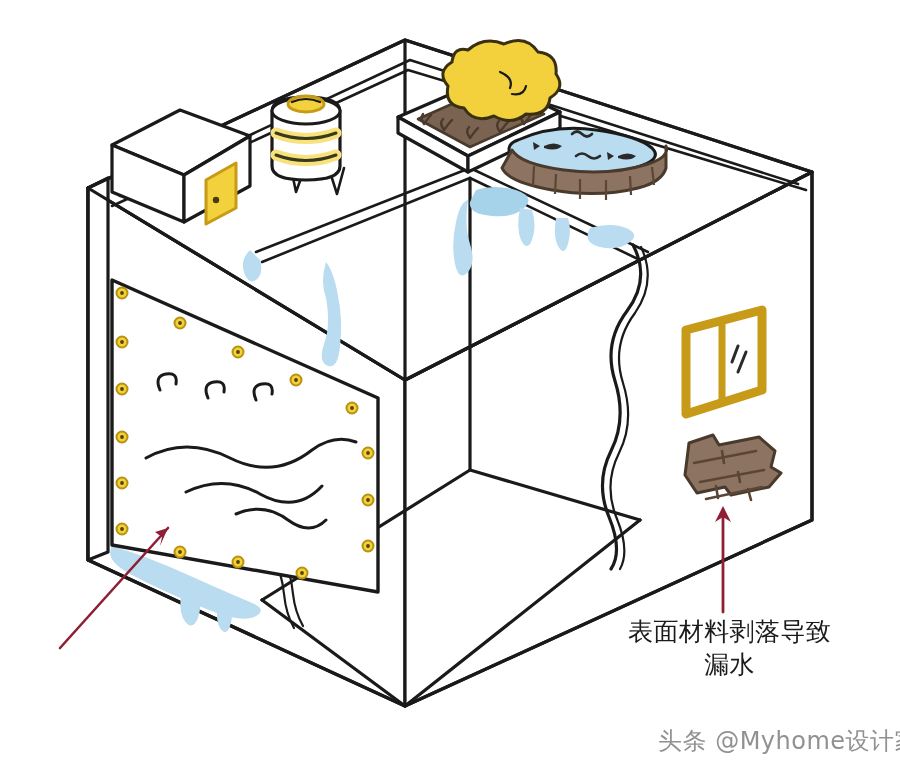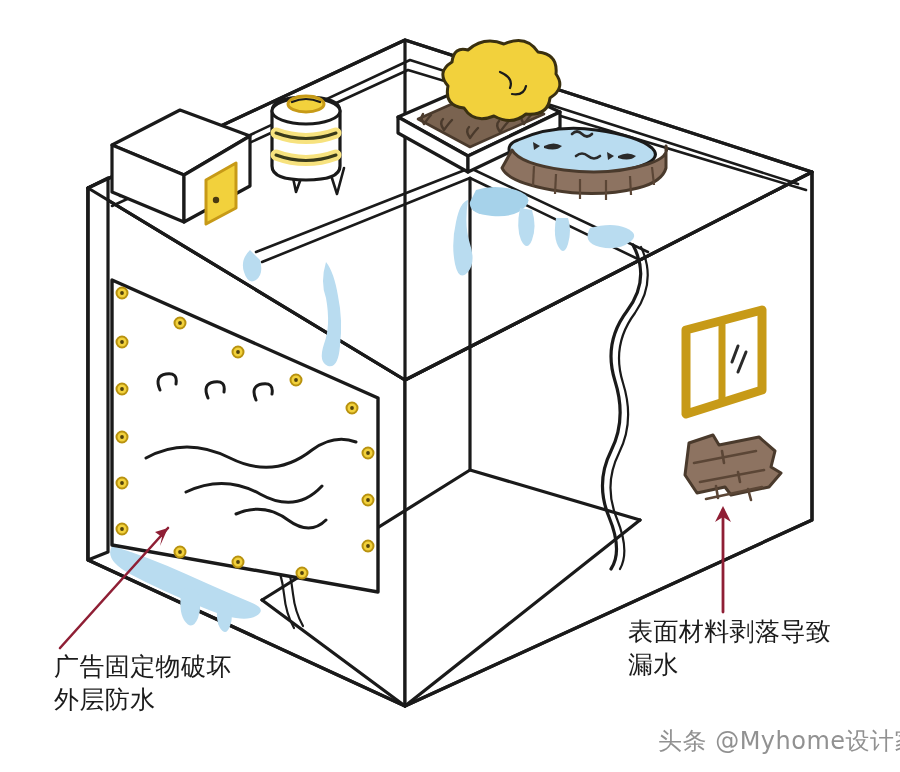--- a/index.html
+++ b/index.html
@@ -32,21 +32,21 @@
     position: absolute;
     color: #1b1b1b;
     font-family: "DejaVu Sans", "Liberation Sans", sans-serif;
     font-size: 25px;
     line-height: 33px;
     letter-spacing: 0.4px;
     white-space: pre-line;
     font-weight: 400;
   }
   #label-left  { left: 54px;  top: 650px; }
-  #label-right { left: 628px; top: 615px; }
+  #label-right { left: 628px; top: 615px; text-align: center; }
   #watermark {
     position: absolute;
     left: 658px;
     top: 726px;
     font-size: 24px;
     line-height: 30px;
     color: #7e7e7e;
     opacity: 0.85;
     font-family: "DejaVu Sans", "Liberation Sans", sans-serif;
     letter-spacing: 0.5px;
@@ -301,21 +301,19 @@
         <path d="M168,528 l-13,4 l7,5 l-2,9 Z" fill="#8f1f35"></path>
       </g>
       <g>
         <path d="M723,612 L723,510" fill="none" stroke="#8f1f35" stroke-width="2.8" stroke-linecap="round"></path>
         <path d="M723,506 l-8,16 l8,-5 l8,5 Z" fill="#8f1f35"></path>
       </g>
     </g>
 
   </svg>
 
-  <div class="label" id="label-left">广告固定物破坏
-外层防水</div>
 
   <div class="label" id="label-right">表面材料剥落导致
 漏水</div>
 
   <div id="watermark">头条 @Myhome设计家</div>
 
 </div>
 
 </body></html>

